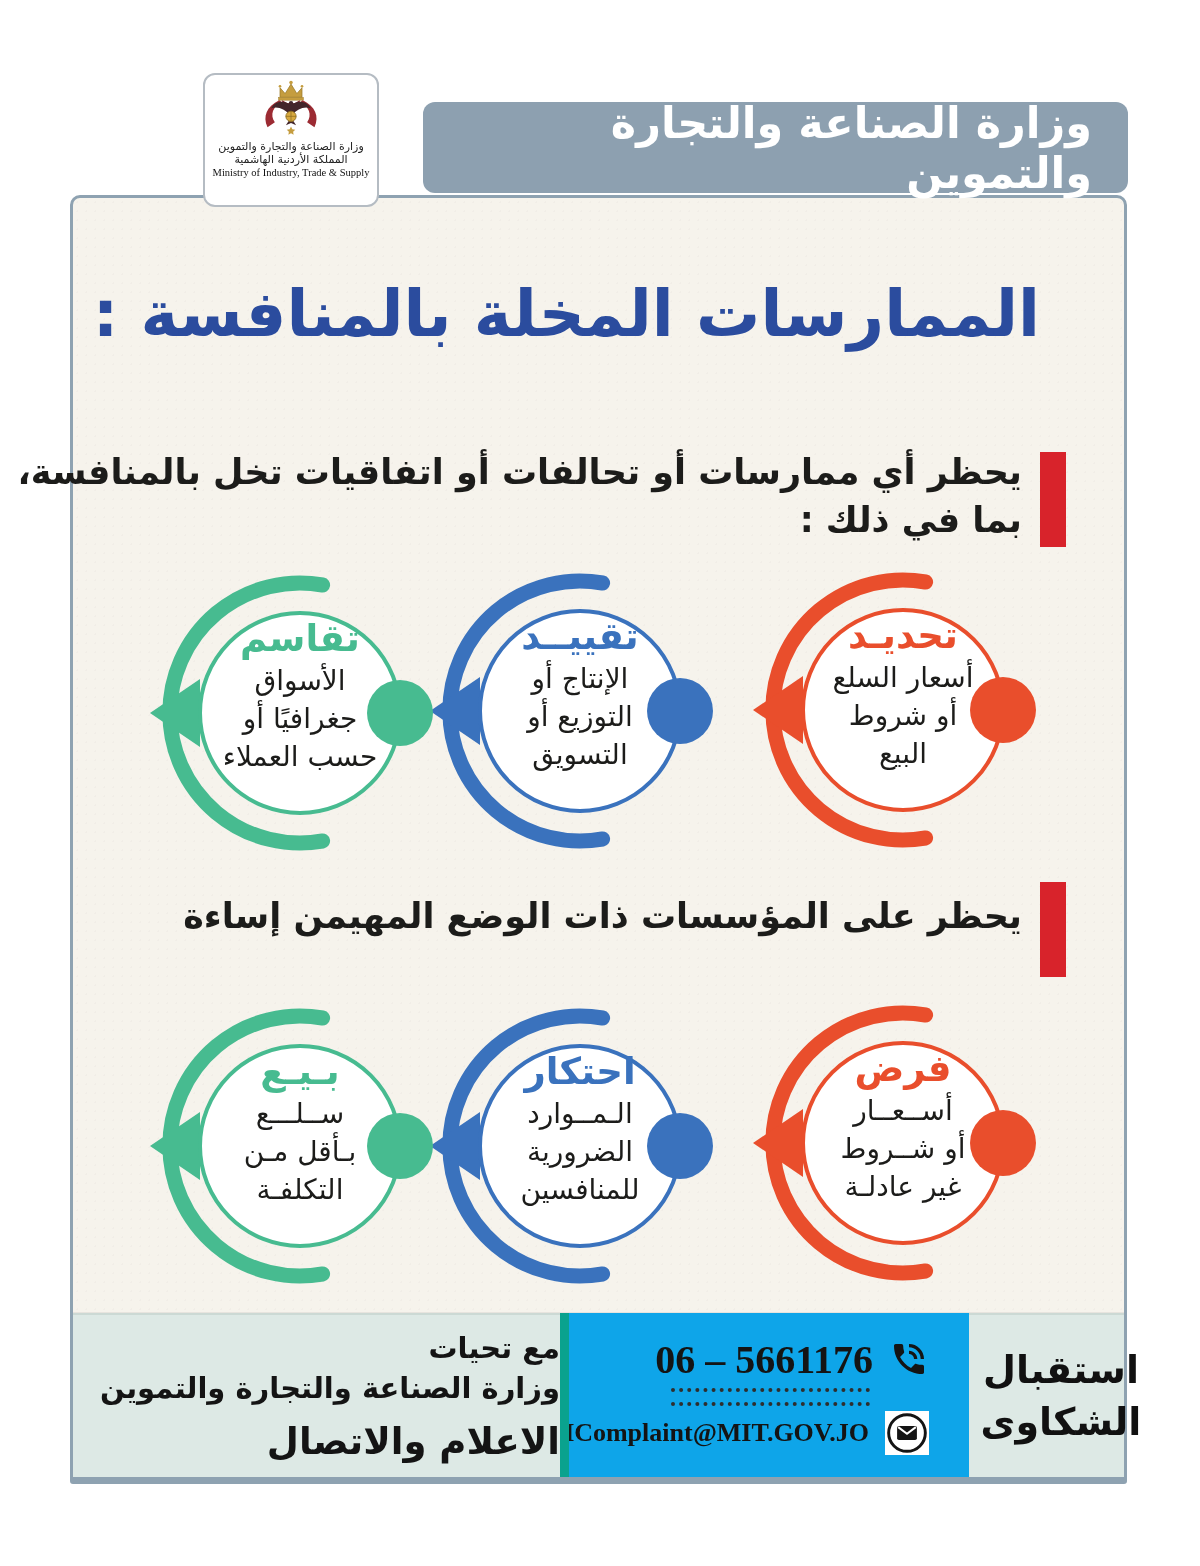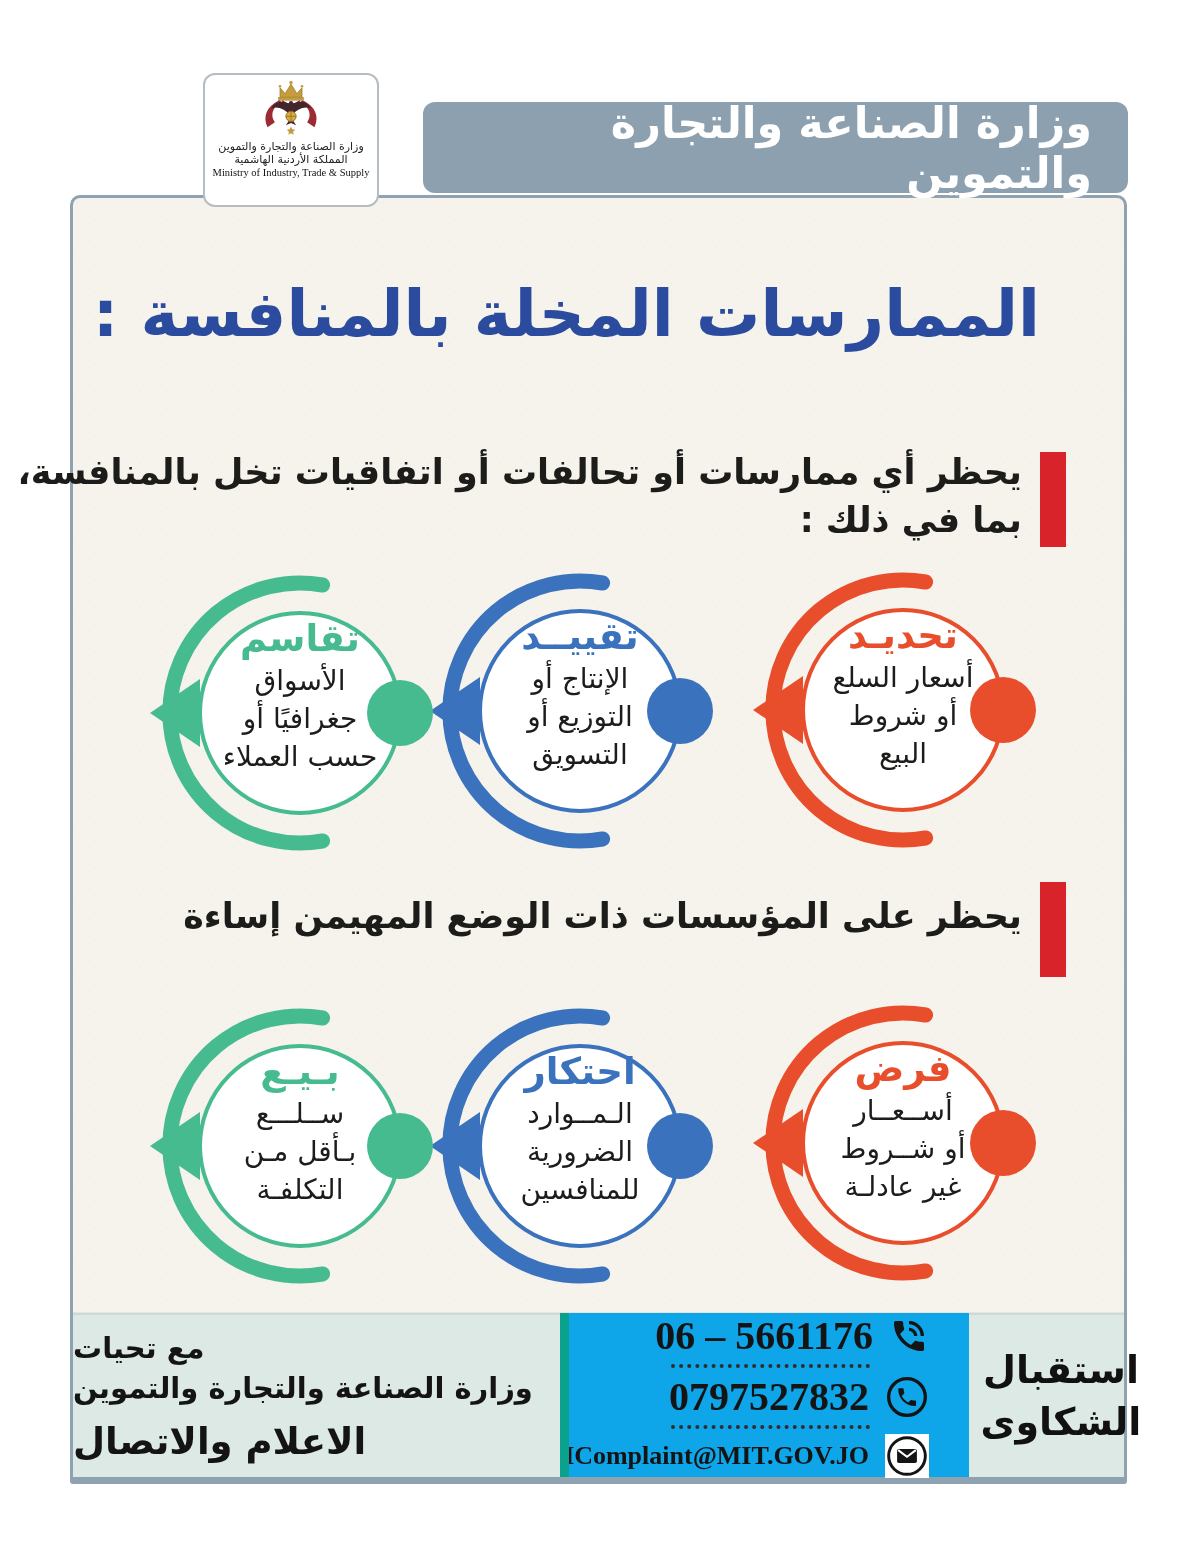--- a/index.html
+++ b/index.html
@@ -71,21 +71,21 @@
     width:155px;display:flex;flex-direction:column;justify-content:center;align-items:center;
     font-weight:bold;font-size:38px;line-height:52px;color:#111;padding-left:29px;
   }
   .contact{
     width:400px;background:#0ea5e9;box-sizing:border-box;
     display:flex;flex-direction:column;justify-content:center;
     padding:6px 40px 6px 10px;
   }
   .tdivider{width:9px;background:#0aa28e;}
   .greeting{
-    flex:1;display:flex;flex-direction:column;align-items:flex-end;justify-content:center;
+    flex:1;display:flex;flex-direction:column;align-items:flex-start;justify-content:center;
     font-weight:bold;color:#141414;
   }
   .greet-sm{font-size:29px;line-height:40px;}
   .greet-lg{font-size:37px;line-height:44px;margin-top:12px;}
   .contact-row{display:flex;align-items:center;gap:16px;}
   .icon-wrap{flex:0 0 auto;display:flex;align-items:center;justify-content:center;}
   .icon-white-bg{background:#ffffff;}
   .contact-num{font-family:"Liberation Serif","DejaVu Serif",serif;font-weight:bold;
     font-size:40px;color:#141414;direction:ltr;unicode-bidi:isolate;white-space:nowrap;}
   .contact-email{font-family:"Liberation Serif","DejaVu Serif",serif;font-weight:bold;
@@ -236,31 +236,20 @@
       <span class="icon-wrap">
         <svg width="40" height="40" viewBox="0 0 24 24">
           <path d="M6.62 10.79c1.44 2.83 3.76 5.14 6.59 6.59l2.2-2.2c.27-.27.67-.36 1.02-.24 1.12.37 2.33.57 3.57.57.55 0 1 .45 1 1V20c0 .55-.45 1-1 1-9.39 0-17-7.61-17-17 0-.55.45-1 1-1h3.5c.55 0 1 .45 1 1 0 1.25.2 2.45.57 3.57.11.35.03.74-.25 1.02l-2.2 2.2z" fill="#141414"></path>
           <path d="M19 12h2a9 9 0 0 0-9-9v2c3.87 0 7 3.13 7 7z" fill="#141414"></path>
           <path d="M15 12h2c0-2.76-2.24-5-5-5v2c1.66 0 3 1.34 3 3z" fill="#141414"></path>
         </svg>
       </span>
       <span class="contact-num">06 – 5661176</span>
     </div>
     <div class="dotline"></div>
-    <div class="contact-row">
-      <span class="icon-wrap">
-        <svg width="44" height="44" viewBox="0 0 24 24">
-          <circle cx="12" cy="12" r="10" fill="none" stroke="#141414" stroke-width="1.8"></circle>
-          <g transform="translate(5.6 5.6) scale(0.54)">
-            <path d="M6.62 10.79c1.44 2.83 3.76 5.14 6.59 6.59l2.2-2.2c.27-.27.67-.36 1.02-.24 1.12.37 2.33.57 3.57.57.55 0 1 .45 1 1V20c0 .55-.45 1-1 1-9.39 0-17-7.61-17-17 0-.55.45-1 1-1h3.5c.55 0 1 .45 1 1 0 1.25.2 2.45.57 3.57.11.35.03.74-.25 1.02l-2.2 2.2z" fill="#141414"></path>
-          </g>
-        </svg>
-      </span>
-      <span class="contact-num">0797527832</span>
-    </div>
     <div class="dotline"></div>
     <div class="contact-row">
       <span class="icon-wrap icon-white-bg">
         <svg width="44" height="44" viewBox="0 0 24 24">
           <circle cx="12" cy="12" r="10" fill="none" stroke="#141414" stroke-width="1.6"></circle>
           <rect x="6.6" y="8.2" width="10.8" height="7.6" rx="1" fill="#141414"></rect>
           <polyline points="7.2,8.8 12,12.4 16.8,8.8" fill="none" stroke="#ffffff" stroke-width="1.1"></polyline>
         </svg>
       </span>
       <span class="contact-email">MComplaint@MIT.GOV.JO</span>

